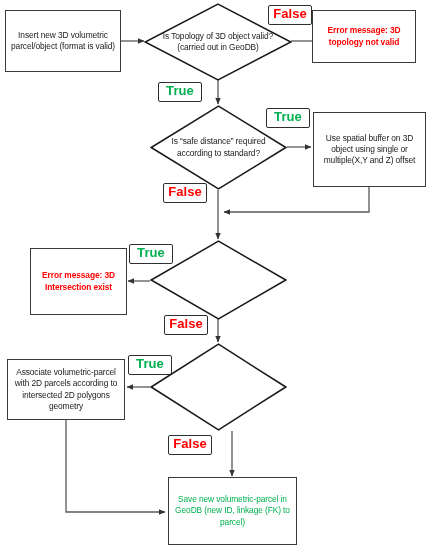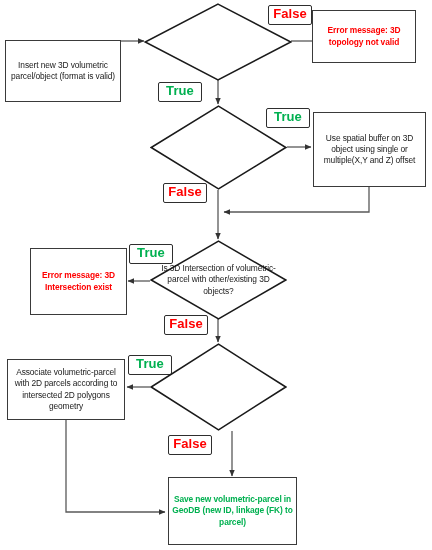--- a/index.html
+++ b/index.html
@@ -41,21 +41,21 @@
     line-height: 11.2px;
     color: #1a1a1a;
     letter-spacing: -0.1px;
   }
   .proc.err .txt {
     color: #ff0000;
     font-weight: bold;
   }
   .proc.ok .txt {
     color: #00b050;
-    font-weight: bold;
+    font-weight: normal;
   }
   .diamond-wrap {
     position: absolute;
   }
   .diamond-wrap svg {
     position: absolute;
     left: 0;
     top: 0;
   }
   .diamond-wrap .dtext {
@@ -120,46 +120,48 @@
       <line x1="218" y1="318" x2="218" y2="342" marker-end="url(#ah)"></line>
 
       <line x1="150" y1="387" x2="127" y2="387" marker-end="url(#ah)"></line>
 
       <path d="M66,420 L66,512 L165,512" marker-end="url(#ah)"></path>
 
       <line x1="232" y1="431" x2="232" y2="476" marker-end="url(#ah)"></line>
     </g>
   </svg>
 
-  <div class="node proc" style="left:5px; top:10px; width:116px; height:62px;margin-top:30px;">
+  <div class="node proc" style="left:5px; top:10px; width:116px; height:62px;">
     <span class="txt">Insert new 3D volumetric parcel/object (format is valid)</span>
   </div>
 
   <div class="diamond-wrap" style="left:144px; top:3px; width:148px; height:78px;">
     <svg width="148" height="78" viewBox="0 0 148 78" xmlns="http://www.w3.org/2000/svg">
       <polygon points="74,1.2 146.8,39 74,76.8 1.2,39" fill="#ffffff" stroke="#1a1a1a" stroke-width="1.5"></polygon>
     </svg>
+    <div class="dtext">Is Topology of 3D object valid? (carried out in GeoDB)</div>
   </div>
 
   <div class="lbl f" style="left:268px; top:5px; width:44px; height:20px;">
     <span>False</span>
   </div>
 
   <div class="node proc err" style="left:312px; top:10px; width:104px; height:53px;">
     <span class="txt">Error message: 3D topology not valid</span>
   </div>
 
   <div class="lbl t" style="left:158px; top:82px; width:44px; height:20px;">
     <span>True</span>
   </div>
 
   <div class="diamond-wrap" style="left:150px; top:105px; width:137px; height:85px;">
     <svg width="137" height="85" viewBox="0 0 137 85" xmlns="http://www.w3.org/2000/svg">
       <polygon points="68.5,1.2 135.8,42.5 68.5,83.8 1.2,42.5" fill="#ffffff" stroke="#1a1a1a" stroke-width="1.5"></polygon>
     </svg>
+    <div class="dtext">Is “safe distance” required according to standard?</div>
   </div>
 
   <div class="lbl t" style="left:266px; top:108px; width:44px; height:20px;">
     <span>True</span>
   </div>
 
   <div class="node proc" style="left:313px; top:112px; width:113px; height:75px;">
     <span class="txt">Use spatial buffer on 3D object using single or multiple(X,Y and Z) offset</span>
   </div>
 
@@ -172,21 +174,20 @@
   </div>
 
   <div class="lbl t" style="left:129px; top:244px; width:44px; height:20px;">
     <span>True</span>
   </div>
 
   <div class="diamond-wrap" style="left:150px; top:240px; width:137px; height:80px;">
     <svg width="137" height="80" viewBox="0 0 137 80" xmlns="http://www.w3.org/2000/svg">
       <polygon points="68.5,1.2 135.8,40 68.5,78.8 1.2,40" fill="#ffffff" stroke="#1a1a1a" stroke-width="1.5"></polygon>
     </svg>
-    <div class="dtext">Is 3D Intersection of volumetric-parcel with other/existing 3D objects?</div>
   </div>
 
   <div class="lbl f" style="left:164px; top:315px; width:44px; height:20px;">
     <span>False</span>
   </div>
 
   <div class="node proc" style="left:7px; top:359px; width:118px; height:61px;">
     <span class="txt">Associate volumetric-parcel with 2D parcels according to intersected 2D polygons geometry</span>
   </div>
 

